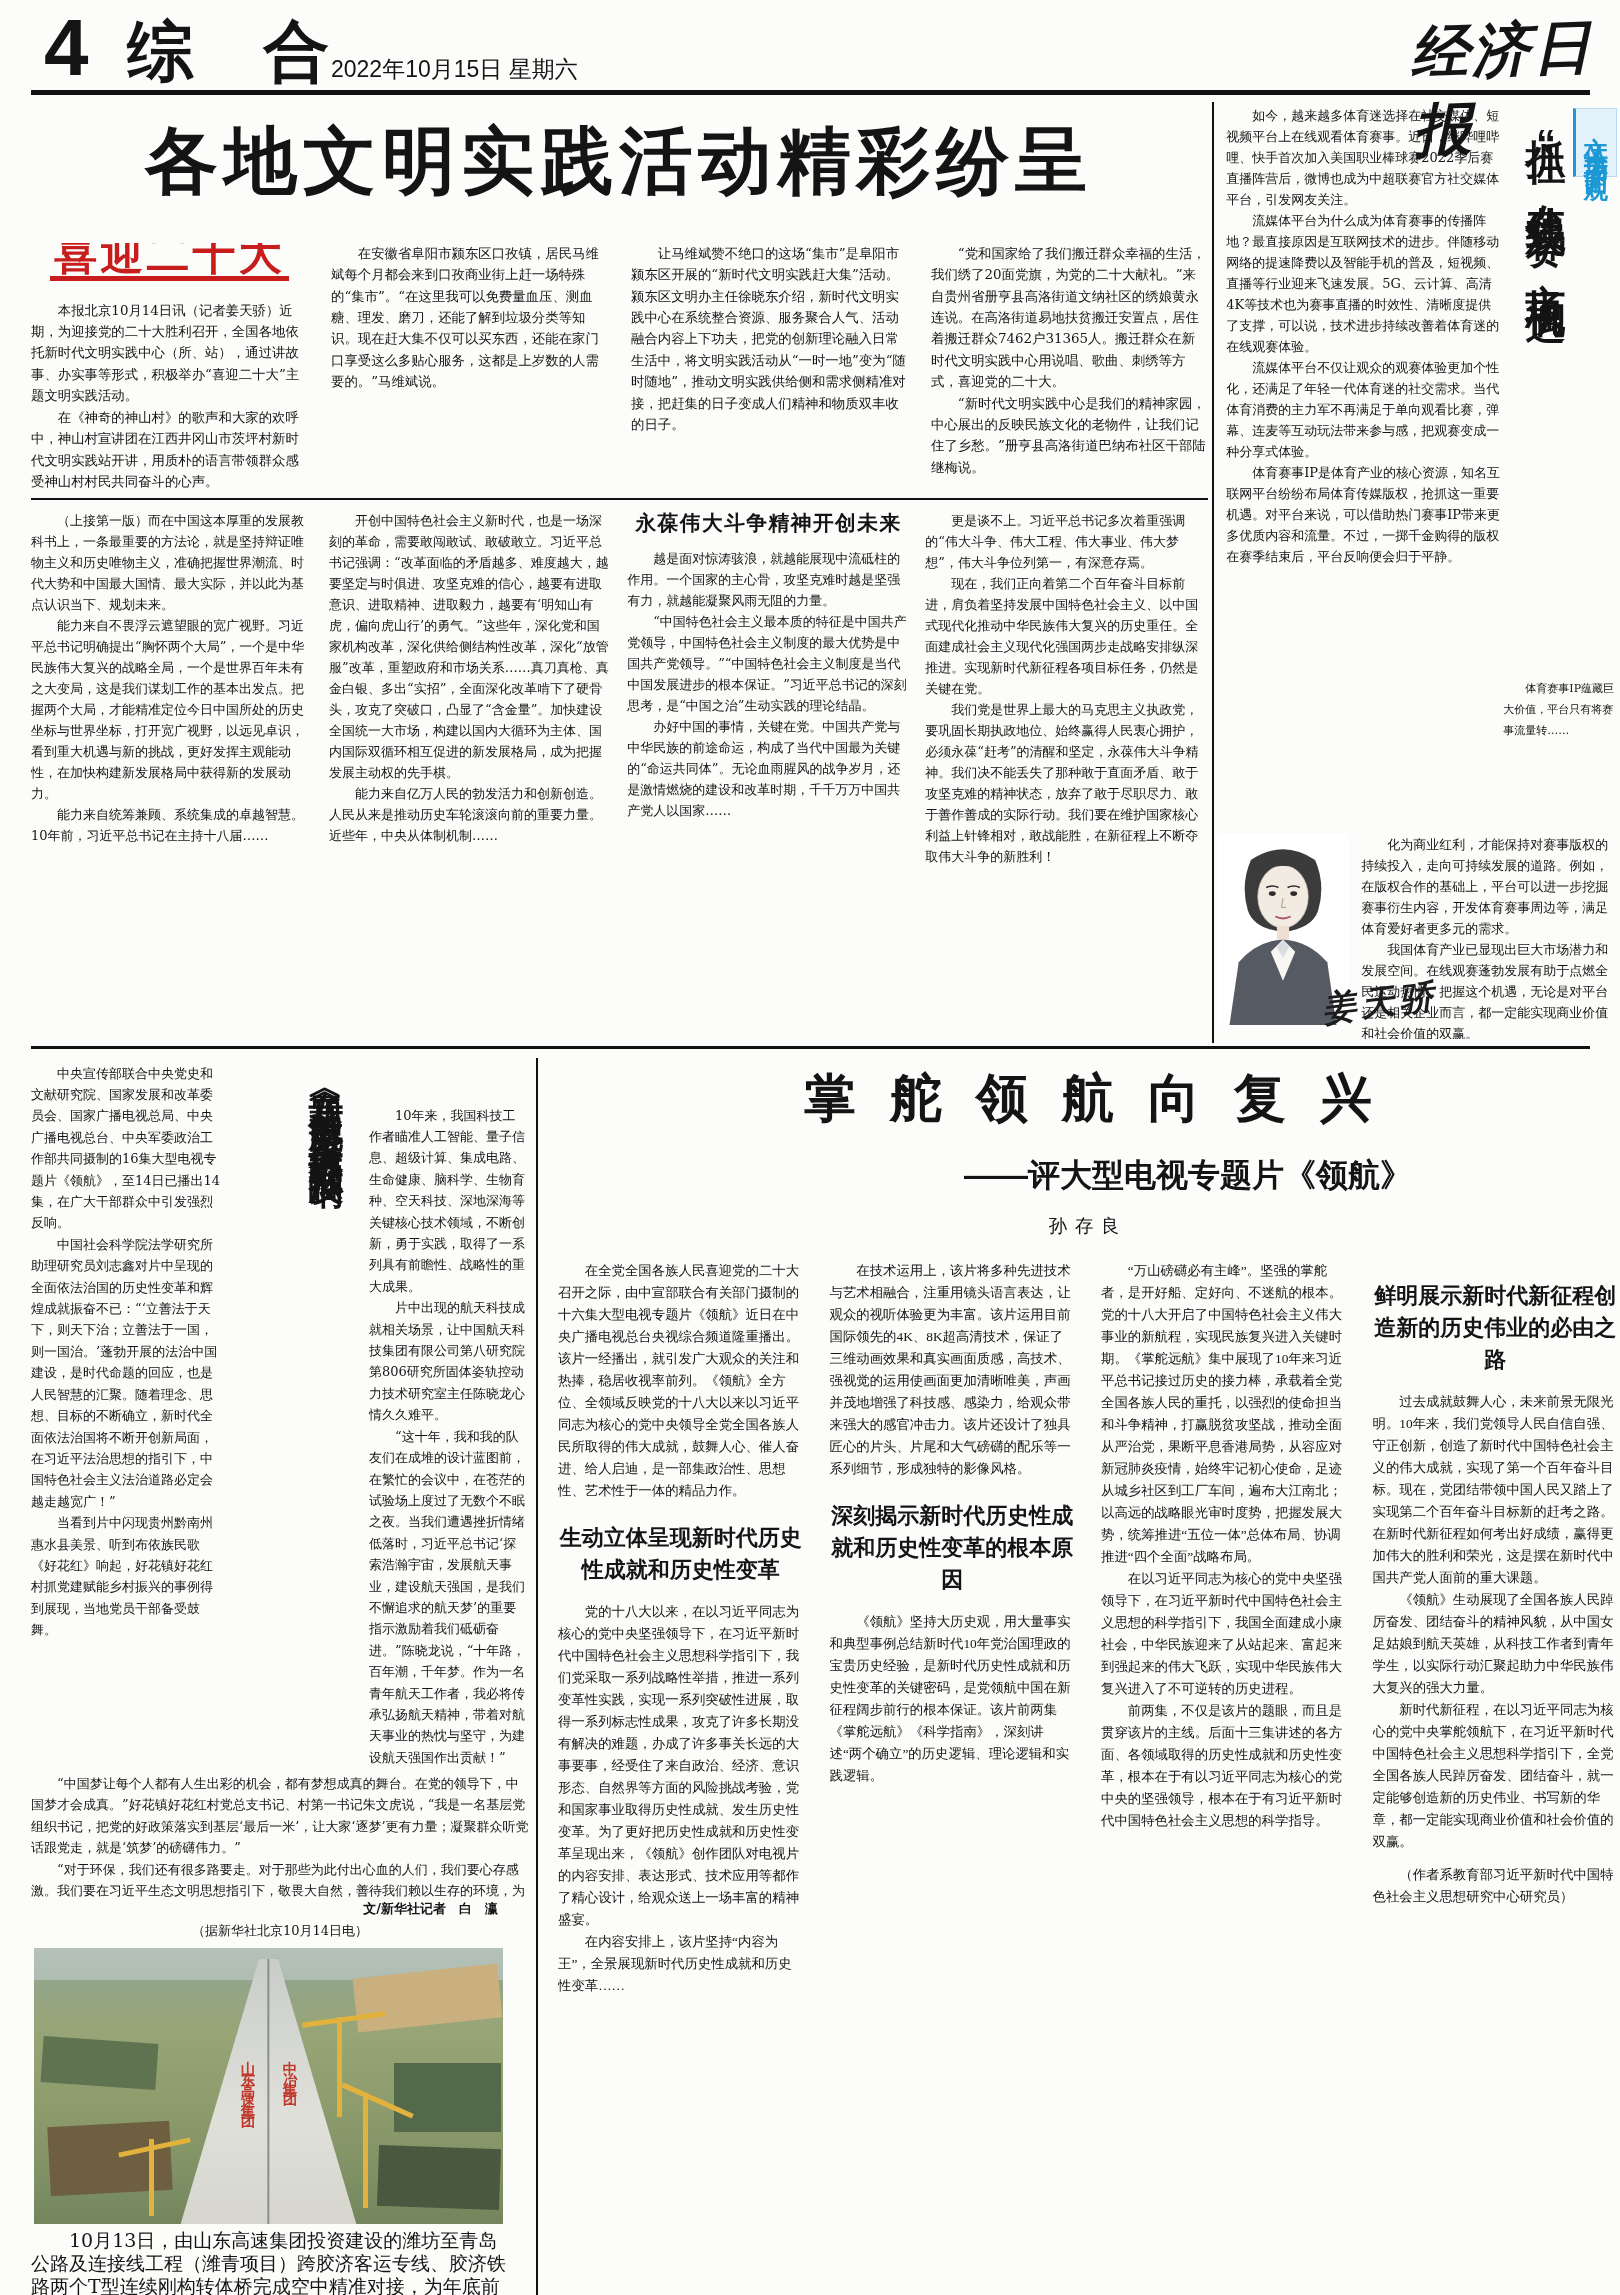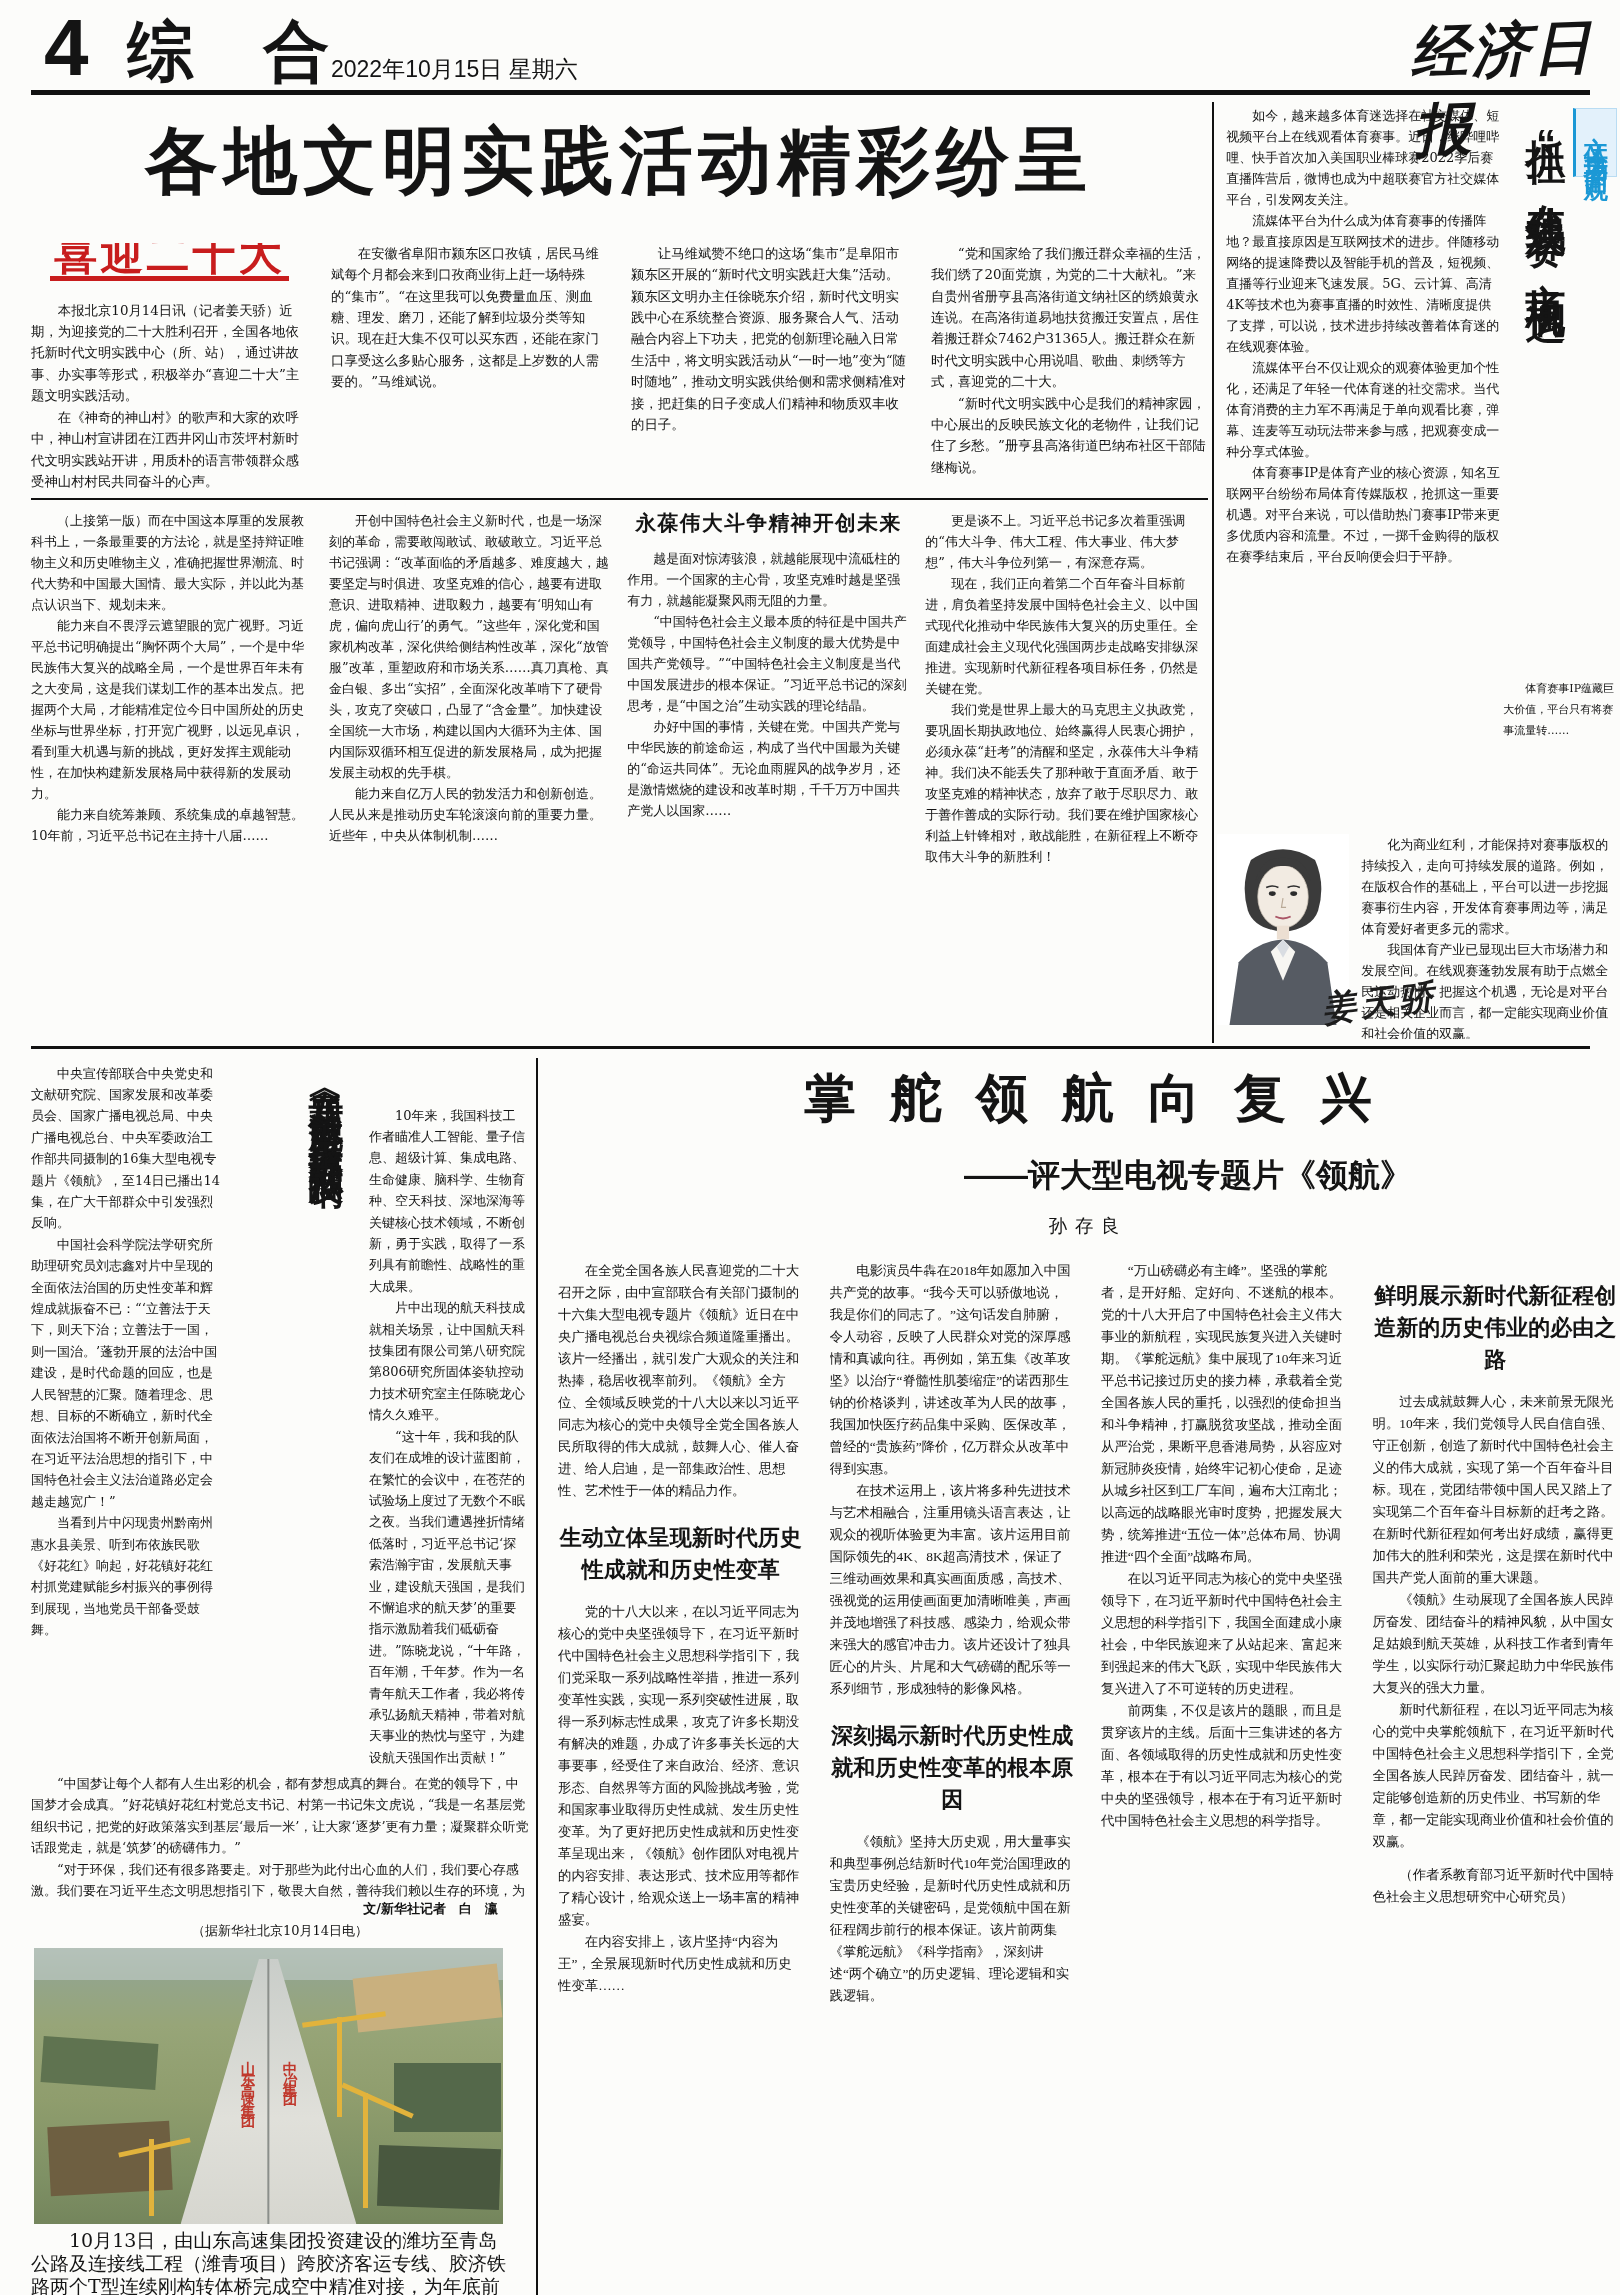--- a/index.html
+++ b/index.html
@@ -242,21 +242,20 @@
     <div class="review-subtitle">——评大型电视专题片《领航》</div>
     <div class="review-author">孙存良</div>
     <div class="review-cols">
       <div class="review-col">
           <p class="para">在全党全国各族人民喜迎党的二十大召开之际，由中宣部联合有关部门摄制的十六集大型电视专题片《领航》近日在中央广播电视总台央视综合频道隆重播出。该片一经播出，就引发广大观众的关注和热捧，稳居收视率前列。《领航》全方位、全领域反映党的十八大以来以习近平同志为核心的党中央领导全党全国各族人民所取得的伟大成就，鼓舞人心、催人奋进、给人启迪，是一部集政治性、思想性、艺术性于一体的精品力作。</p>
           <p class="para subhead">生动立体呈现新时代历史性成就和历史性变革</p>
           <p class="para">党的十八大以来，在以习近平同志为核心的党中央坚强领导下，在习近平新时代中国特色社会主义思想科学指引下，我们党采取一系列战略性举措，推进一系列变革性实践，实现一系列突破性进展，取得一系列标志性成果，攻克了许多长期没有解决的难题，办成了许多事关长远的大事要事，经受住了来自政治、经济、意识形态、自然界等方面的风险挑战考验，党和国家事业取得历史性成就、发生历史性变革。为了更好把历史性成就和历史性变革呈现出来，《领航》创作团队对电视片的内容安排、表达形式、技术应用等都作了精心设计，给观众送上一场丰富的精神盛宴。</p>
           <p class="para">在内容安排上，该片坚持“内容为王”，全景展现新时代历史性成就和历史性变革……</p>
         </div>
       <div class="review-col">
-          <p class="para">电影演员牛犇在2018年如愿加入中国共产党的故事。“我今天可以骄傲地说，我是你们的同志了。”这句话发自肺腑，令人动容，反映了人民群众对党的深厚感情和真诚向往。再例如，第五集《改革攻坚》以治疗“脊髓性肌萎缩症”的诺西那生钠的价格谈判，讲述改革为人民的故事，我国加快医疗药品集中采购、医保改革，曾经的“贵族药”降价，亿万群众从改革中得到实惠。</p>
           <p class="para">在技术运用上，该片将多种先进技术与艺术相融合，注重用镜头语言表达，让观众的视听体验更为丰富。该片运用目前国际领先的4K、8K超高清技术，保证了三维动画效果和真实画面质感，高技术、强视觉的运用使画面更加清晰唯美，声画并茂地增强了科技感、感染力，给观众带来强大的感官冲击力。该片还设计了独具匠心的片头、片尾和大气磅礴的配乐等一系列细节，形成独特的影像风格。</p>
           <p class="para subhead">深刻揭示新时代历史性成就和历史性变革的根本原因</p>
           <p class="para">《领航》坚持大历史观，用大量事实和典型事例总结新时代10年党治国理政的宝贵历史经验，是新时代历史性成就和历史性变革的关键密码，是党领航中国在新征程阔步前行的根本保证。该片前两集《掌舵远航》《科学指南》，深刻讲述“两个确立”的历史逻辑、理论逻辑和实践逻辑。</p>
         </div>
       <div class="review-col">
           <p class="para">“万山磅礴必有主峰”。坚强的掌舵者，是开好船、定好向、不迷航的根本。党的十八大开启了中国特色社会主义伟大事业的新航程，实现民族复兴进入关键时期。《掌舵远航》集中展现了10年来习近平总书记接过历史的接力棒，承载着全党全国各族人民的重托，以强烈的使命担当和斗争精神，打赢脱贫攻坚战，推动全面从严治党，果断平息香港局势，从容应对新冠肺炎疫情，始终牢记初心使命，足迹从城乡社区到工厂车间，遍布大江南北；以高远的战略眼光审时度势，把握发展大势，统筹推进“五位一体”总体布局、协调推进“四个全面”战略布局。</p>
           <p class="para">在以习近平同志为核心的党中央坚强领导下，在习近平新时代中国特色社会主义思想的科学指引下，我国全面建成小康社会，中华民族迎来了从站起来、富起来到强起来的伟大飞跃，实现中华民族伟大复兴进入了不可逆转的历史进程。</p>
           <p class="para">前两集，不仅是该片的题眼，而且是贯穿该片的主线。后面十三集讲述的各方面、各领域取得的历史性成就和历史性变革，根本在于有以习近平同志为核心的党中央的坚强领导，根本在于有习近平新时代中国特色社会主义思想的科学指导。</p>
         </div>
       <div class="review-col">

